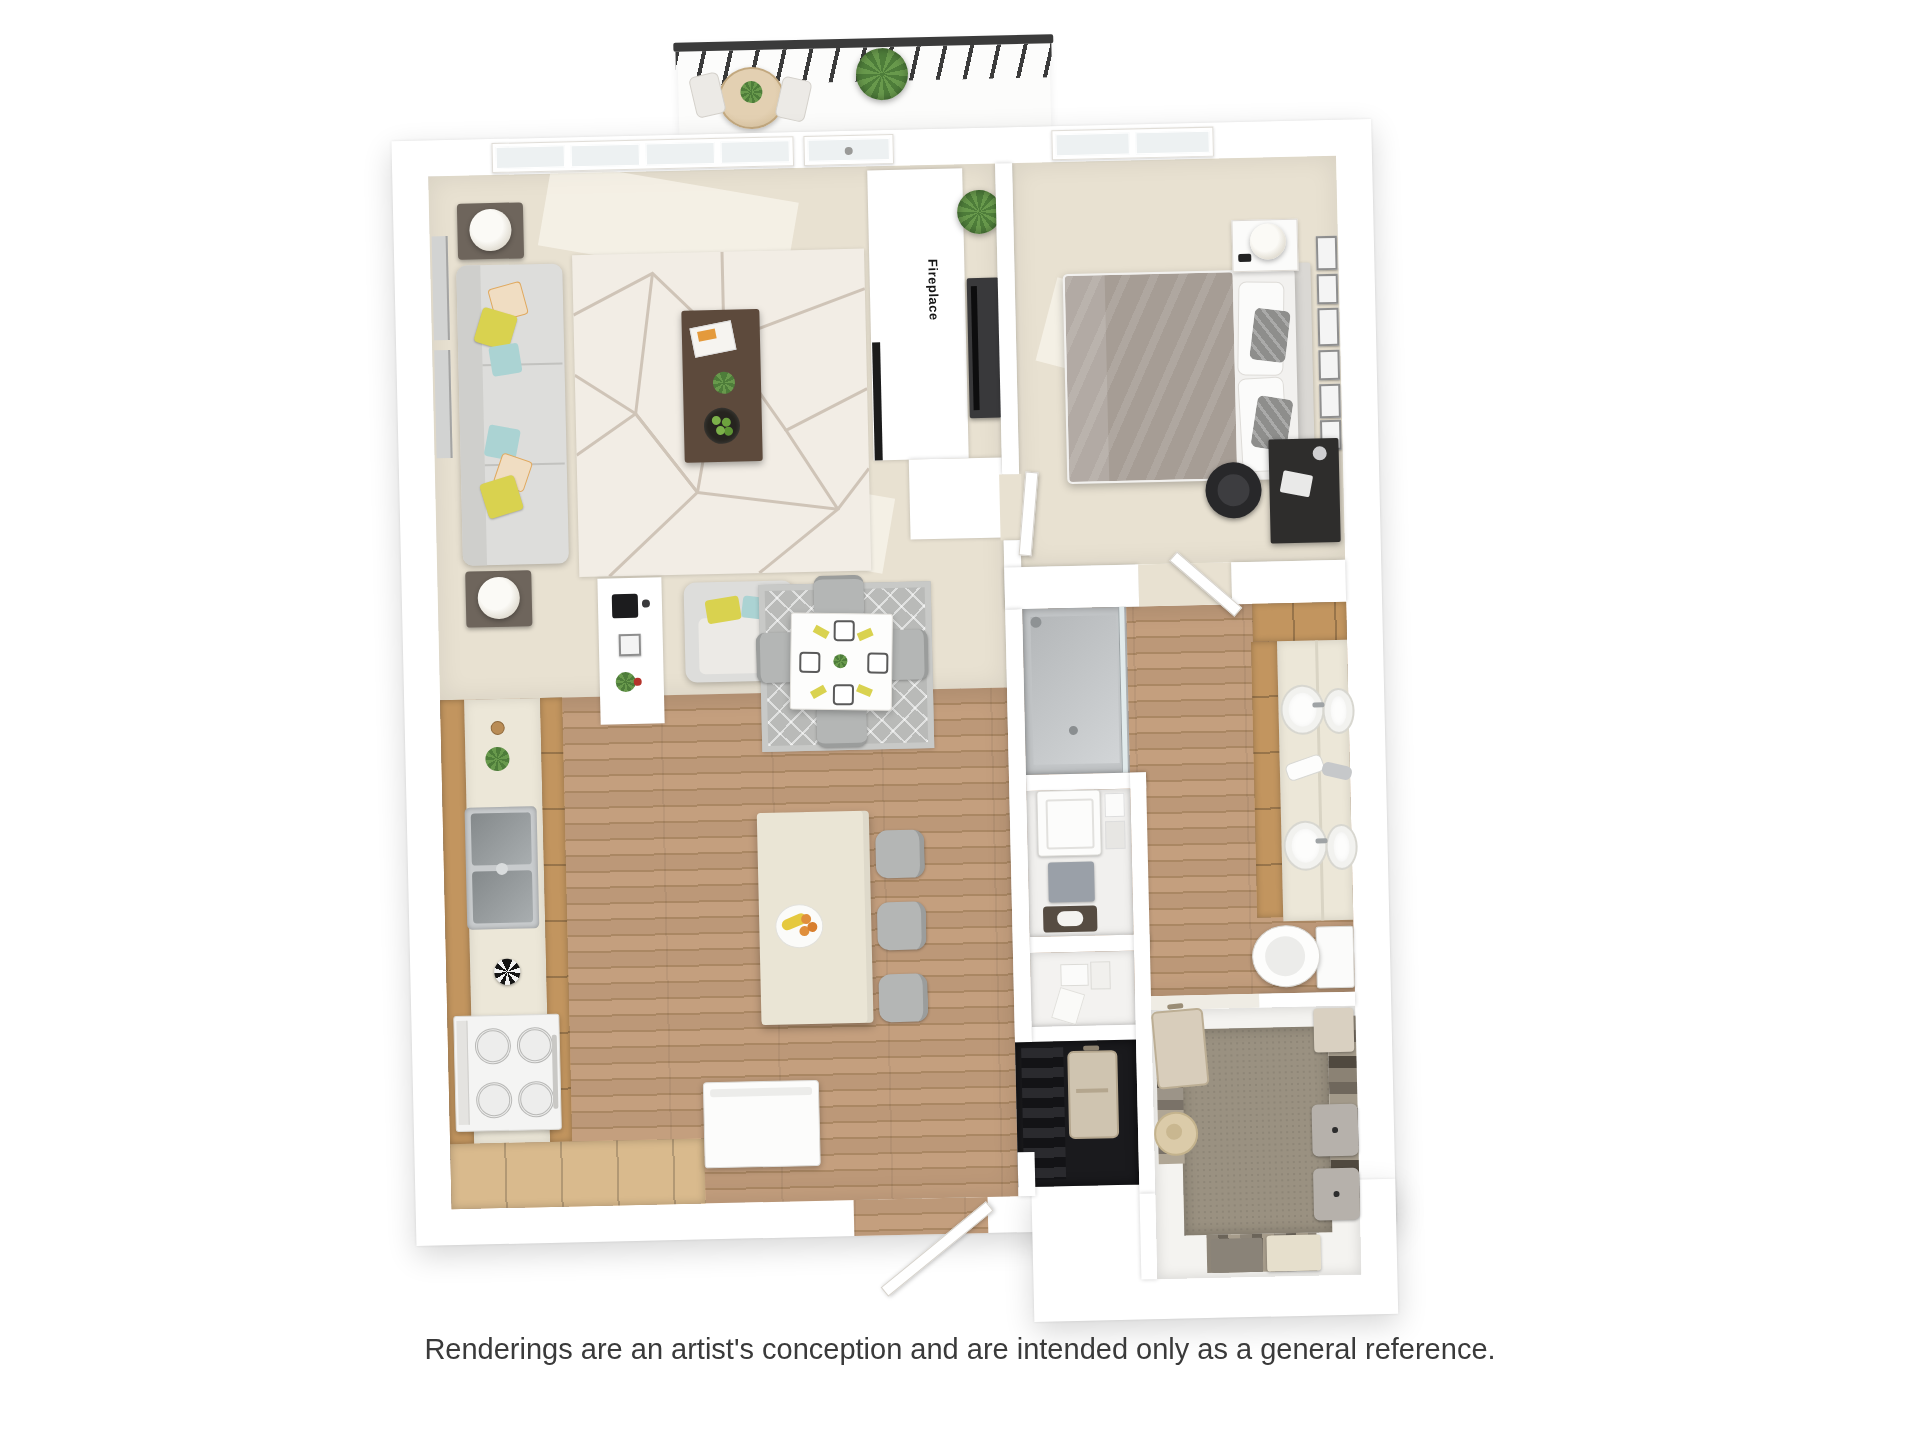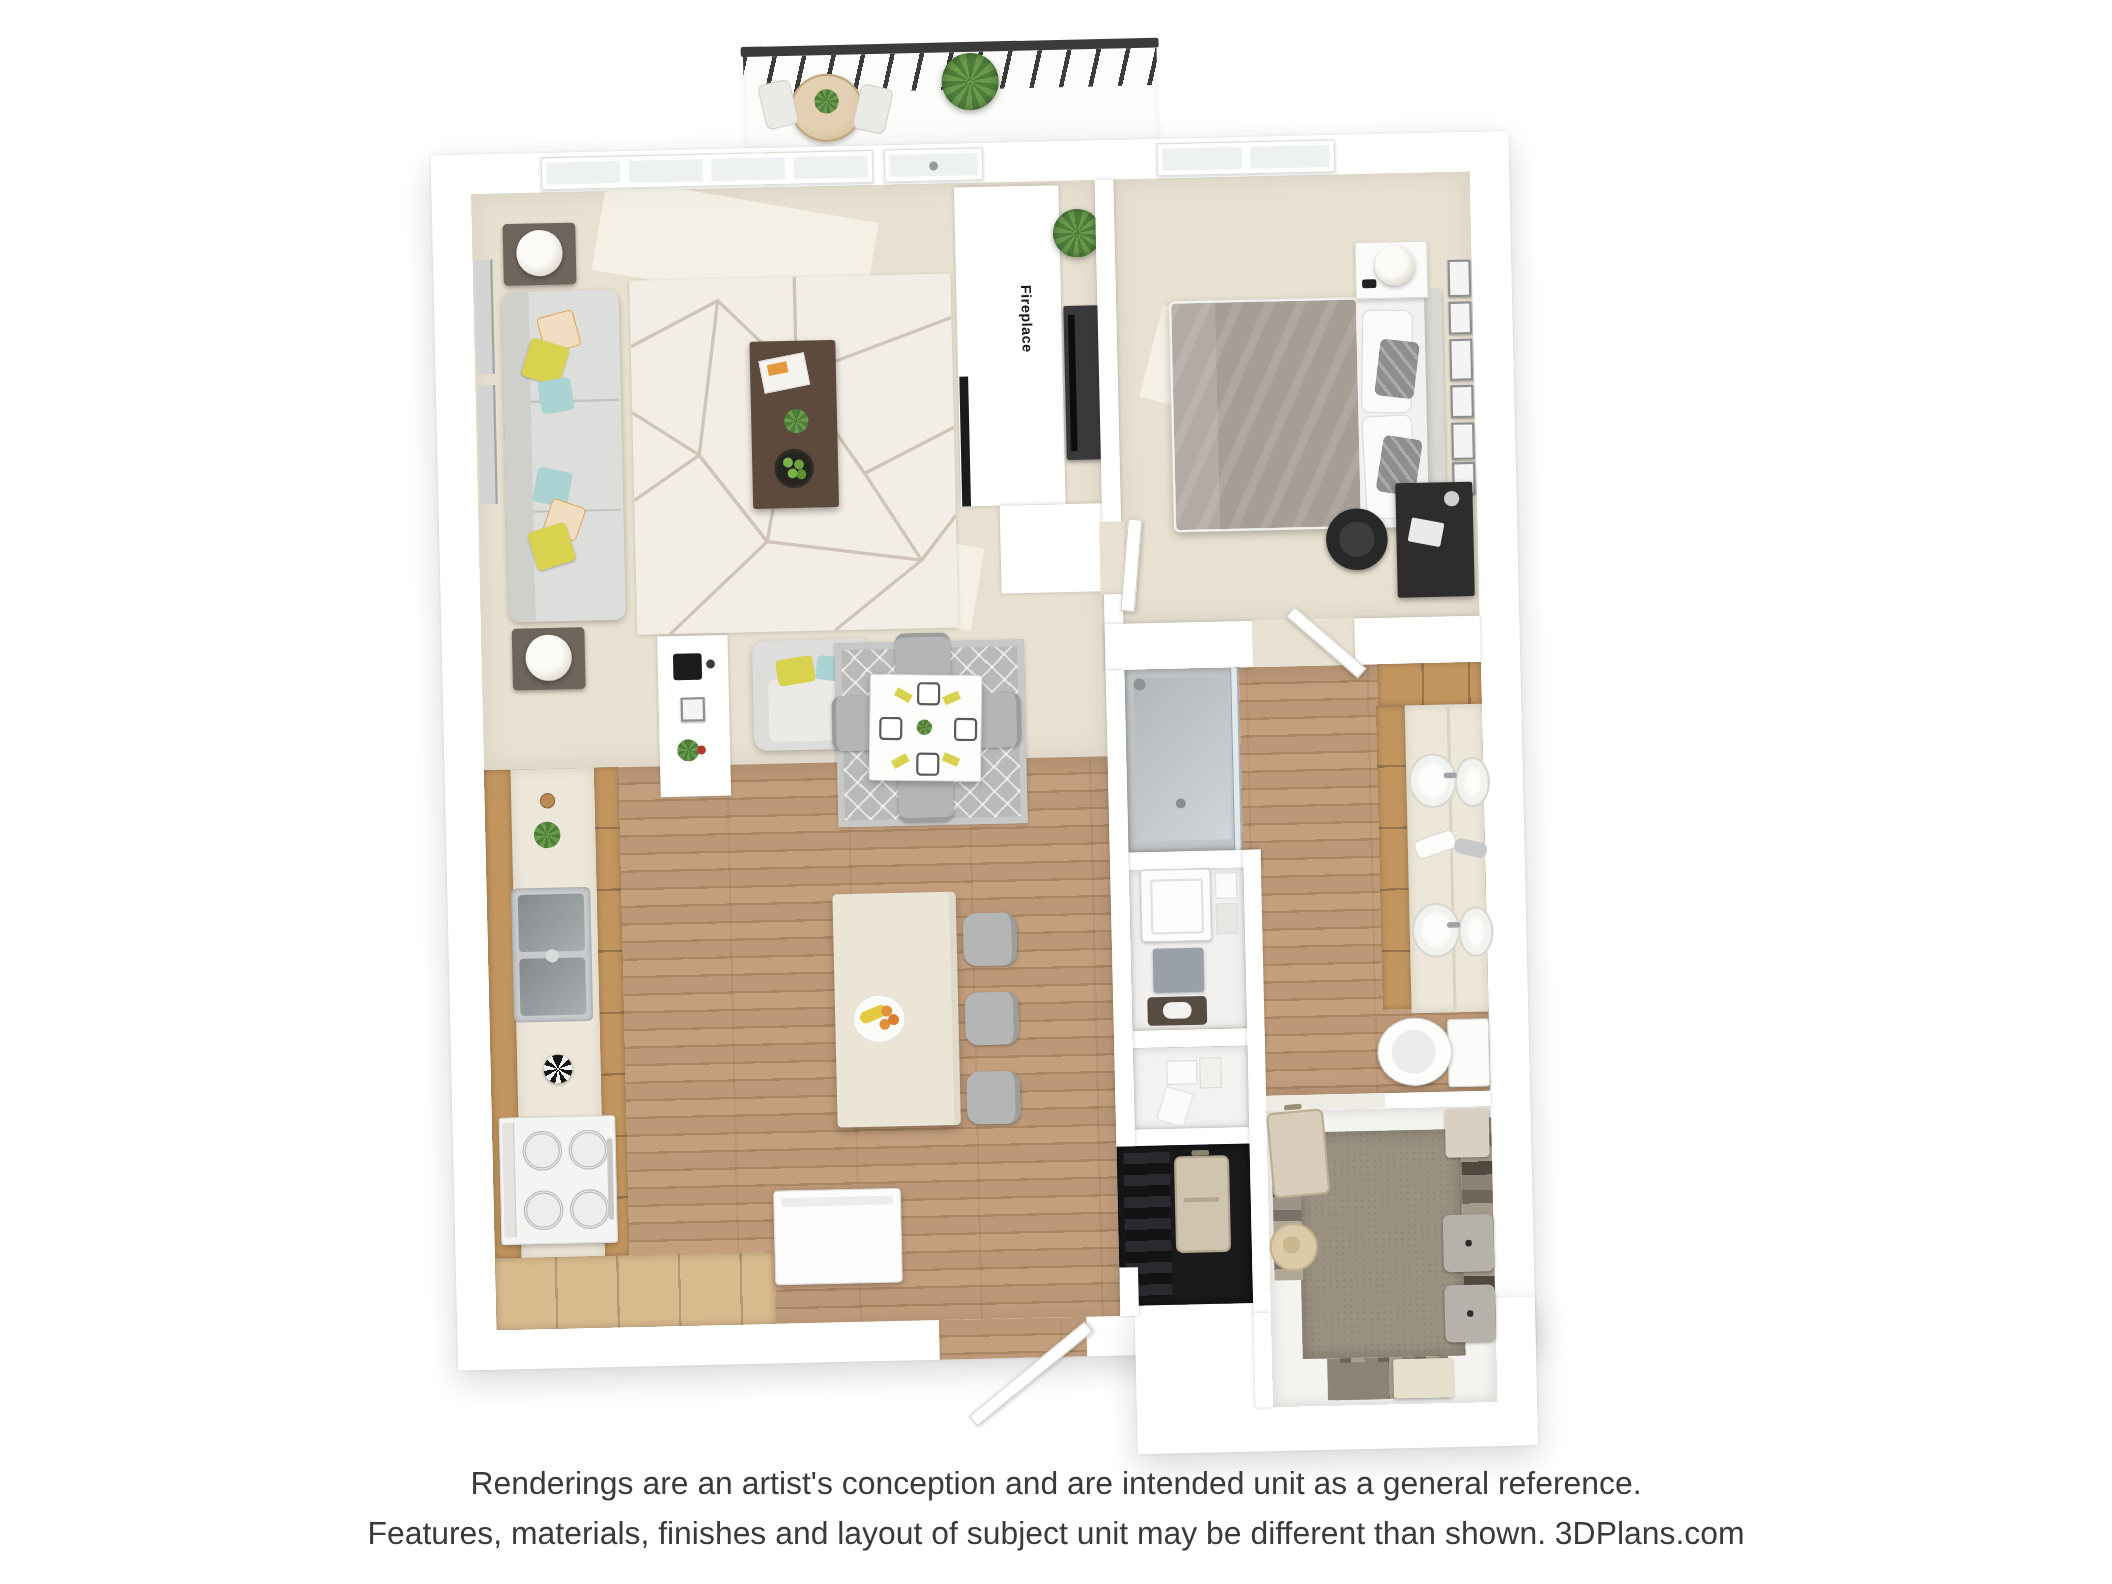--- a/index.html
+++ b/index.html
@@ -320,15 +320,14 @@
   <div class="abs graychair" style="left:468px;top:700px;width:44px;height:48px;border-right:5px solid #9b9d9c;border-radius:12px;"></div>
   <div class="abs graychair" style="left:468px;top:772px;width:44px;height:48px;border-right:5px solid #9b9d9c;border-radius:12px;"></div>
   <div class="abs graychair" style="left:468px;top:844px;width:44px;height:48px;border-right:5px solid #9b9d9c;border-radius:12px;"></div>
 
   <div class="abs woodfloor" style="left:438px;top:1069px;width:134px;height:36px;box-shadow:none;"></div>
   <div class="abs door" style="left:438px;top:1072px;width:134px;height:10px;transform-origin:100% 50%;transform:rotate(-38deg);"></div>
 
 </div>
 
 <div id="disclaimer">
-  <div>Renderings are an artist's conception and are intended unit as a general reference.</div>
-  <div>Features, materials, finishes and layout of subject unit may be different than shown. 3DPlans.com</div>
+  <div>Renderings are an artist's conception and are intended only as a general reference.</div>
 </div>
 
 </body></html>

